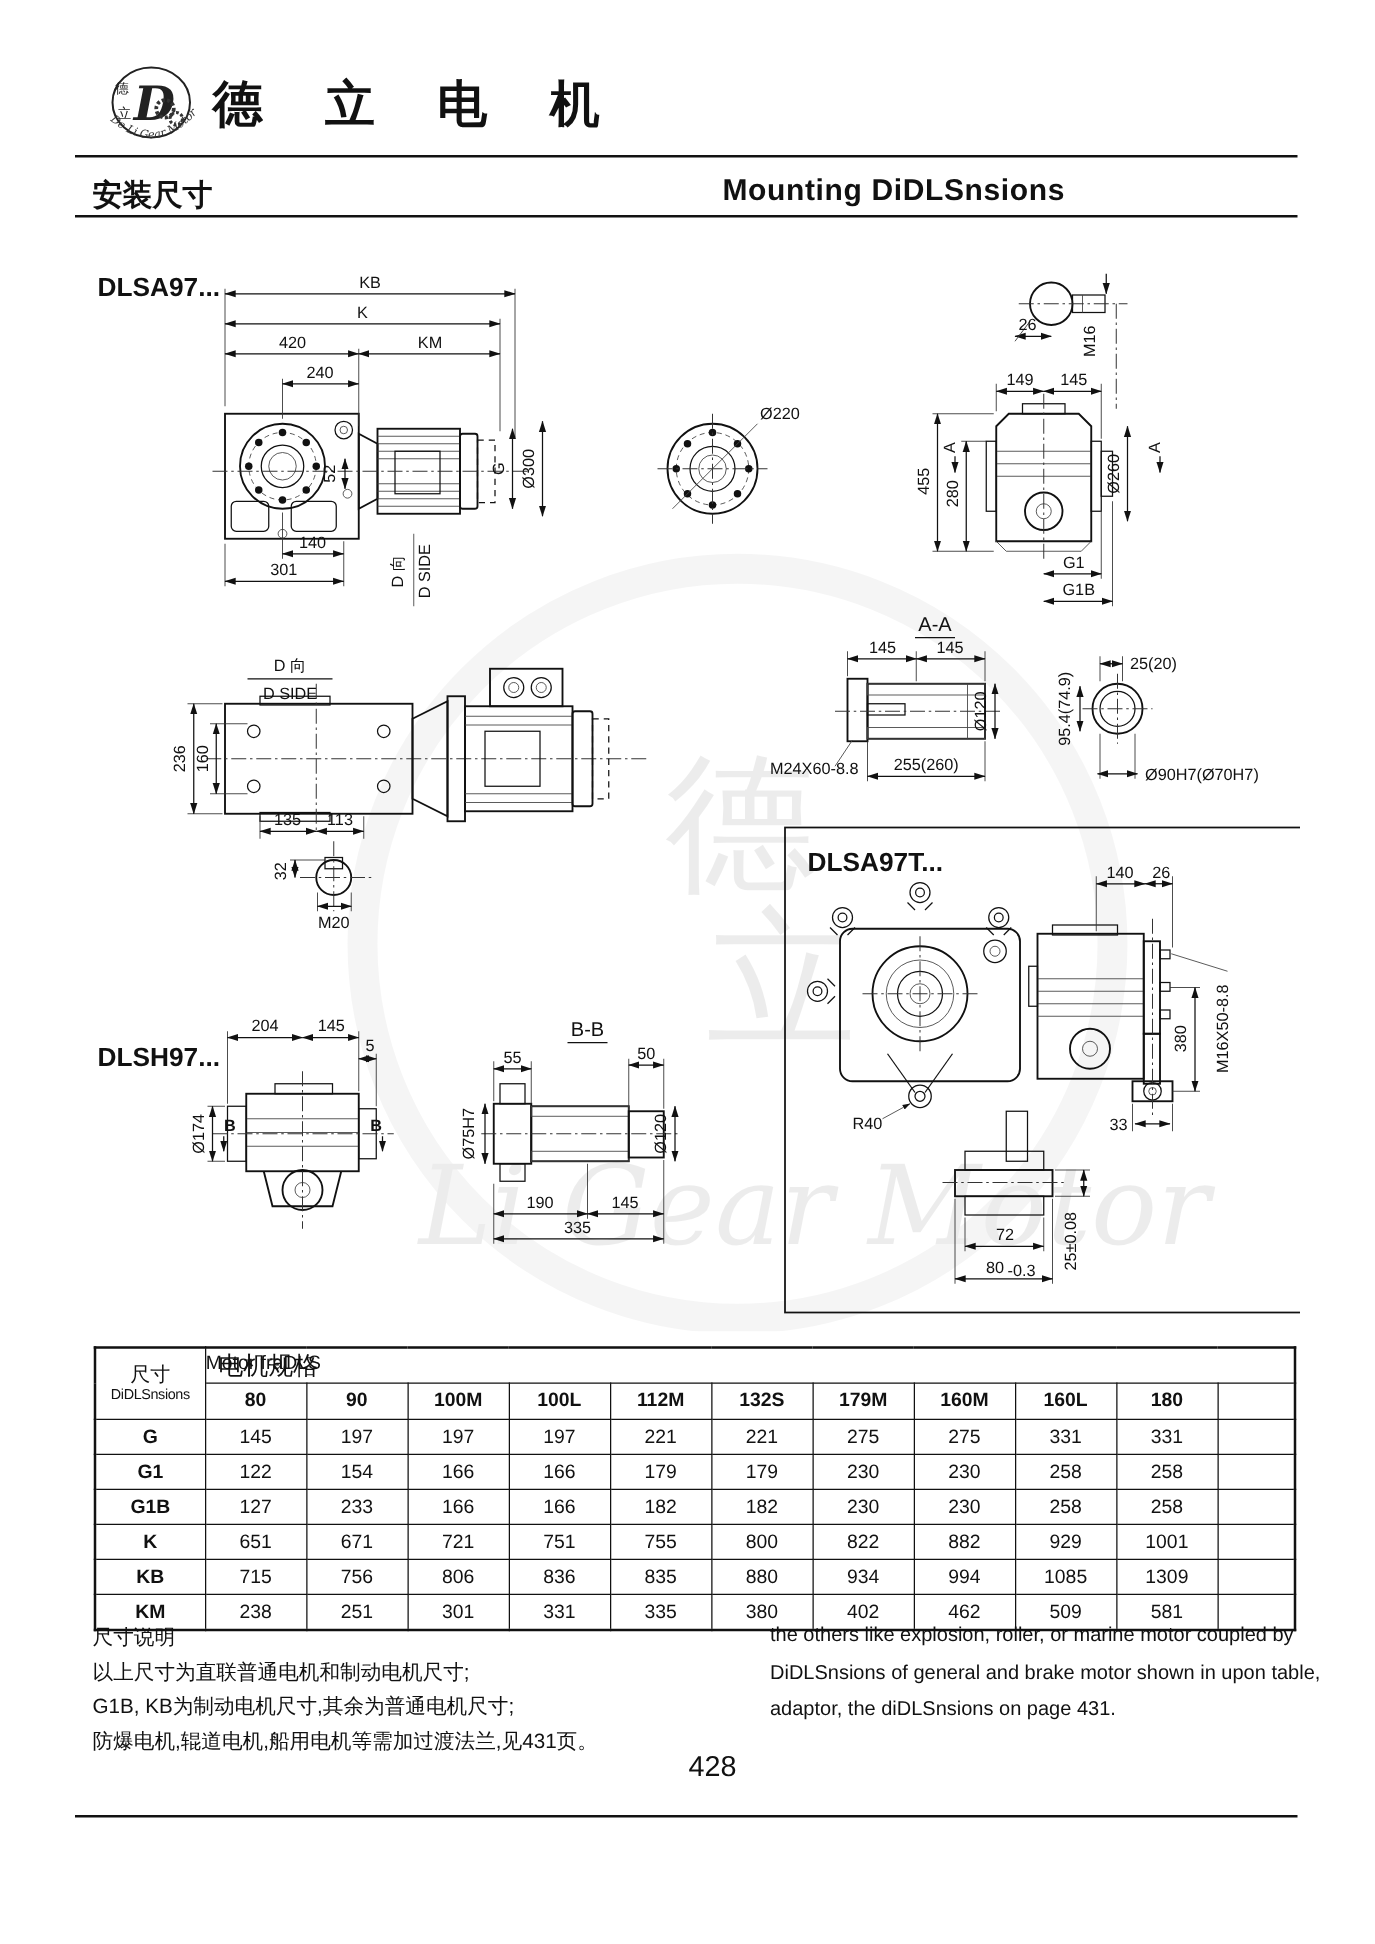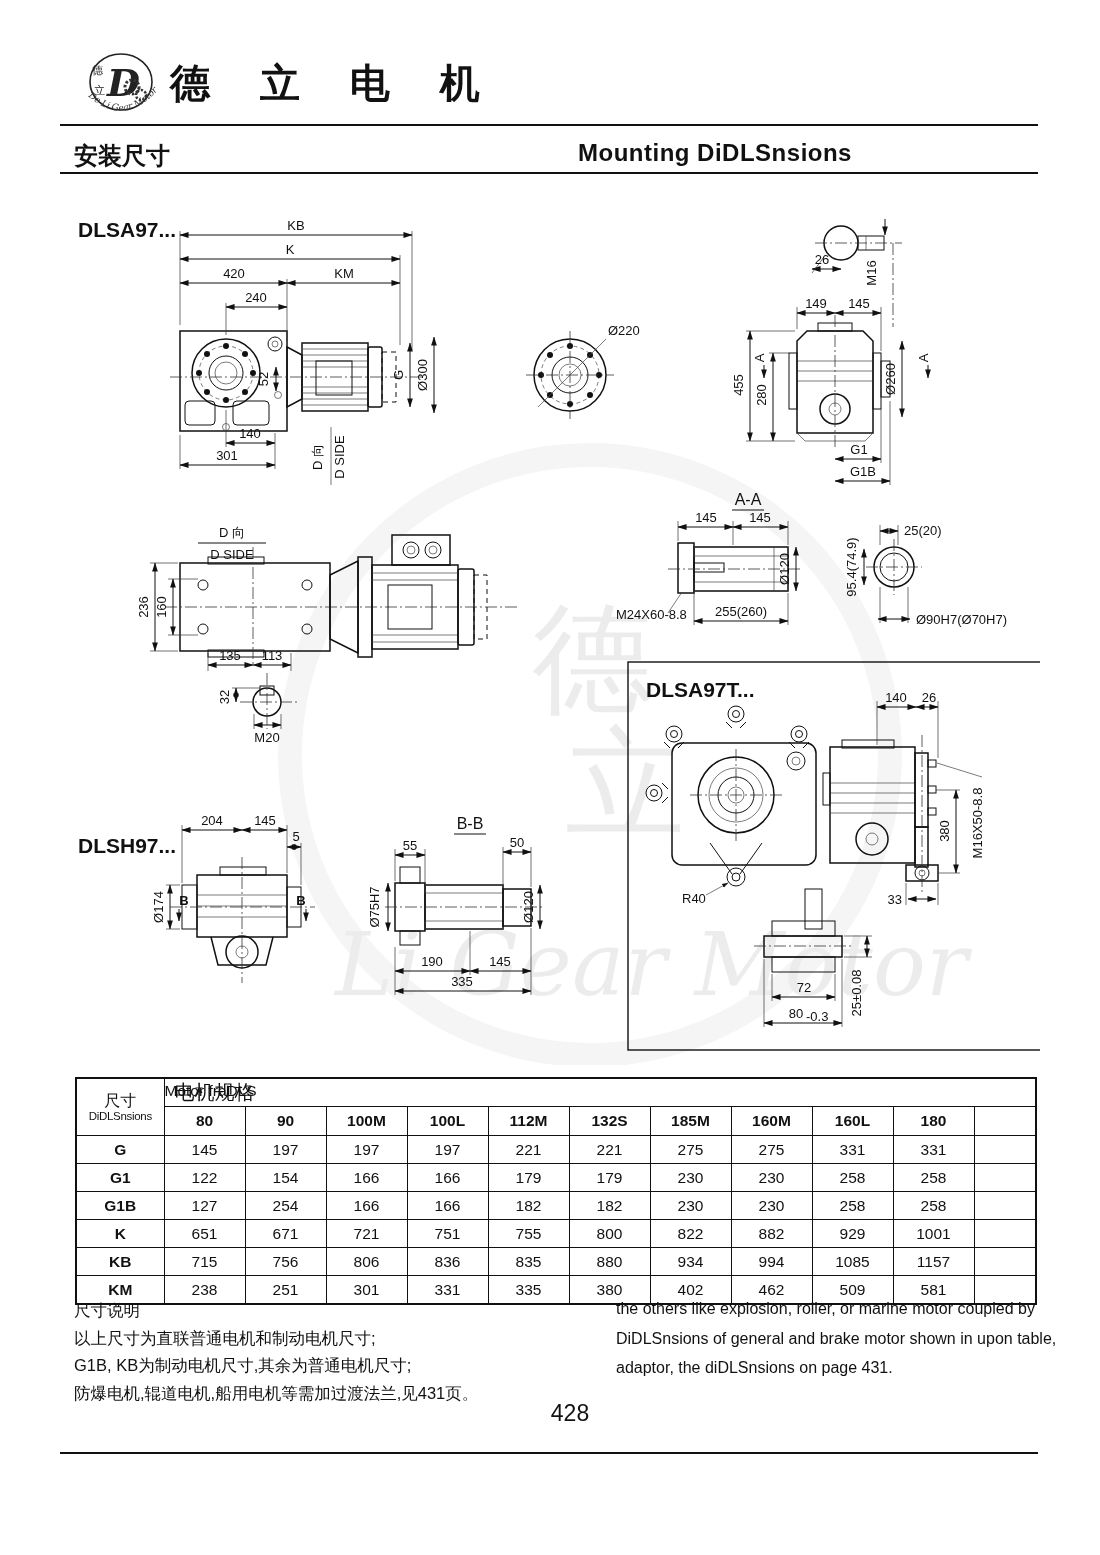--- a/index.html
+++ b/index.html
@@ -539,21 +539,21 @@
         <span class="gc">Motor fraDLS</span>
       </th>
     </tr>
     <tr class="cr" id="cols-row">
         <th>80</th>
         <th>90</th>
         <th>100M</th>
         <th>100L</th>
         <th>112M</th>
         <th>132S</th>
-        <th>185M</th>
+        <th>179M</th>
         <th>160M</th>
         <th>160L</th>
         <th>180</th>
         <th></th>
       </tr>
   </thead>
   <tbody id="tbody">
       <tr>
         <th>G</th>
         <td>145</td>
@@ -578,21 +578,21 @@
         <td>179</td>
         <td>230</td>
         <td>230</td>
         <td>258</td>
         <td>258</td>
         <td></td>
       </tr>
       <tr>
         <th>G1B</th>
         <td>127</td>
-        <td>254</td>
+        <td>233</td>
         <td>166</td>
         <td>166</td>
         <td>182</td>
         <td>182</td>
         <td>230</td>
         <td>230</td>
         <td>258</td>
         <td>258</td>
         <td></td>
       </tr>
@@ -614,21 +614,21 @@
         <th>KB</th>
         <td>715</td>
         <td>756</td>
         <td>806</td>
         <td>836</td>
         <td>835</td>
         <td>880</td>
         <td>934</td>
         <td>994</td>
         <td>1085</td>
-        <td>1157</td>
+        <td>1309</td>
         <td></td>
       </tr>
       <tr>
         <th>KM</th>
         <td>238</td>
         <td>251</td>
         <td>301</td>
         <td>331</td>
         <td>335</td>
         <td>380</td>

